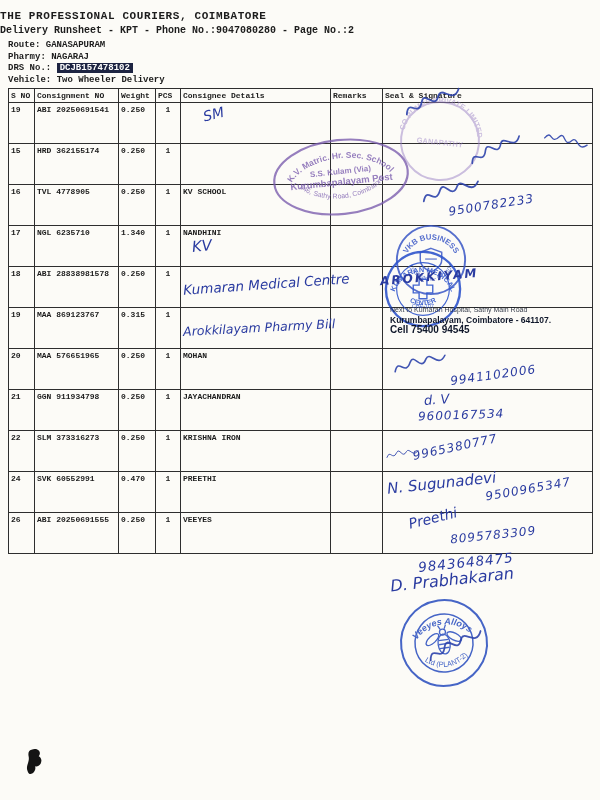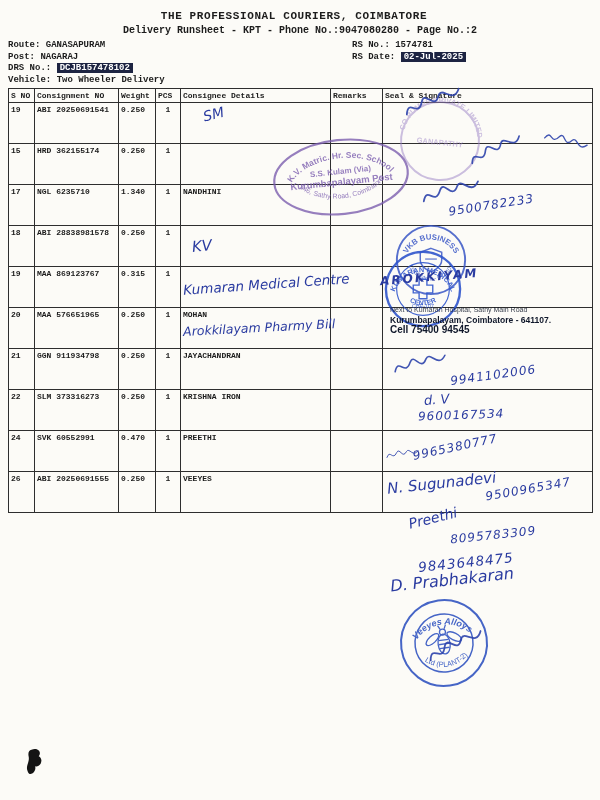--- a/index.html
+++ b/index.html
@@ -1,21 +1,21 @@
 <!DOCTYPE html>
 <html><head>
 <meta charset="utf-8">
 <style>
   *{margin:0;padding:0;box-sizing:border-box}
   html,body{background:#9a9a9a}
   body{display:flex;justify-content:center;margin:0}
   .page{position:relative;width:600px;height:800px;background:#fcfbf7;color:#1c1c1c;
         font-family:"Liberation Mono",monospace;overflow:hidden;box-shadow:0 0 4px rgba(0,0,0,.4)}
-  .hdr-title{position:absolute;top:10px;left:0;right:12px;text-align:center;font-weight:bold;font-size:11px;letter-spacing:.6px}
-  .hdr-sub{position:absolute;top:25px;left:0;right:0;text-align:center;font-weight:bold;font-size:10px}
+  .hdr-title{position:absolute;top:10px;left:0;right:12px;text-align:left;font-weight:bold;font-size:11px;letter-spacing:.6px}
+  .hdr-sub{position:absolute;top:25px;left:0;right:0;font-weight:bold;font-size:10px}
   .meta{font-size:9px;font-weight:bold;line-height:11.5px;white-space:nowrap}
   .meta-left{position:absolute;left:8px;top:40px}
   .meta-right{position:absolute;left:352px;top:40px}
   .hl{background:#1d2442;color:#fff;padding:0 3px}
   table{position:absolute;left:8px;top:88px;width:584px;border-collapse:collapse;table-layout:fixed}
   th,td{border:1px solid #2e2e2e;font-family:"Liberation Mono",monospace;font-weight:bold;font-size:8px;
         padding:2px 2px;text-align:left;vertical-align:top;overflow:hidden}
   thead th{height:14px}
   tbody td{height:41px}
   td.col-pcs{text-align:center}
@@ -74,29 +74,25 @@
 </head>
 <body>
 
 <div class="page">
 
   <div class="hdr-title">THE PROFESSIONAL COURIERS, COIMBATORE</div>
   <div class="hdr-sub">Delivery Runsheet - KPT - Phone No.:9047080280 - Page No.:2</div>
 
   <div class="meta meta-left">
     <div><span>Route:</span> <span>GANASAPURAM</span></div>
-    <div><span>Post:</span> <span>NAGARAJ</span></div>
+    <div><span>Pharmy:</span> <span>NAGARAJ</span></div>
     <div><span>DRS No.:</span> <span class="hl">DCJB157478102</span></div>
     <div><span>Vehicle:</span> <span>Two Wheeler Delivery</span></div>
   </div>
 
-  <div class="meta meta-right">
-    <div><span>RS No.:</span> <span>1574781</span></div>
-    <div><span>RS Date:</span> <span class="hl">02-Jul-2025</span></div>
-  </div>
 
   <table>
     <colgroup>
       <col style="width:26px">
         <col style="width:84px">
         <col style="width:37px">
         <col style="width:25px">
       <col style="width:150px">
         <col style="width:52px">
         <col style="width:210px">
@@ -125,20 +121,29 @@
         <tr>
           <td class="col-sno">15</td>
           <td class="col-consignment">HRD 362155174</td>
           <td class="col-weight">0.250</td>
           <td class="col-pcs">1</td>
           <td class="col-consignee"></td>
           <td class="col-remarks"></td>
           <td class="col-seal"></td>
         </tr>
         <tr>
+          <td class="col-sno">16</td>
+          <td class="col-consignment">TVL 4778905</td>
+          <td class="col-weight">0.250</td>
+          <td class="col-pcs">1</td>
+          <td class="col-consignee">KV SCHOOL</td>
+          <td class="col-remarks"></td>
+          <td class="col-seal"></td>
+        </tr>
+        <tr>
           <td class="col-sno">17</td>
           <td class="col-consignment">NGL 6235710</td>
           <td class="col-weight">1.340</td>
           <td class="col-pcs">1</td>
           <td class="col-consignee">NANDHINI</td>
           <td class="col-remarks"></td>
           <td class="col-seal"></td>
         </tr>
         <tr>
           <td class="col-sno">18</td>

